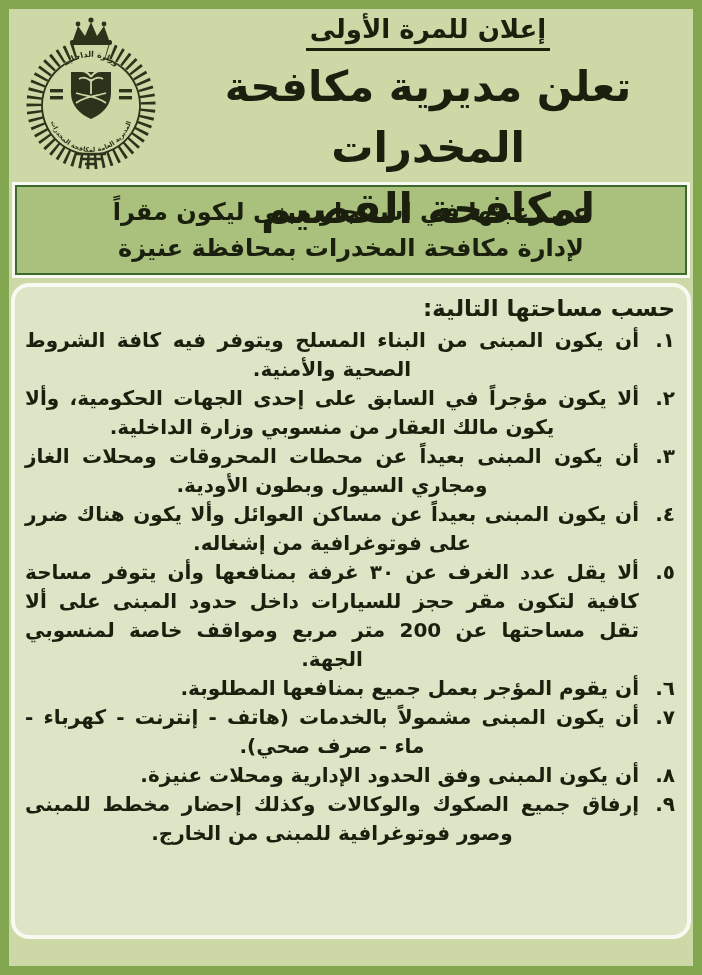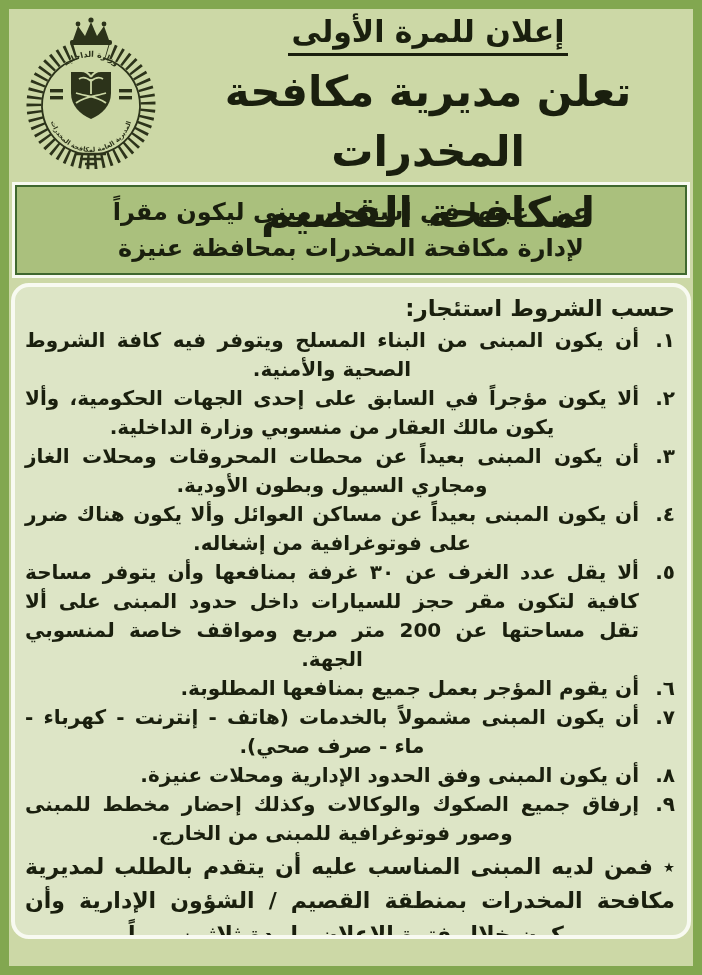--- a/index.html
+++ b/index.html
@@ -14,21 +14,21 @@
     color:#1a1f0e;
     overflow:hidden;
   }
   
   .header{display:flex;align-items:stretch;padding:4px 4px 0 6px;height:170px;box-sizing:border-box;}
   .logo-wrap{width:152px;height:162px;flex:none;}
   .logo-wrap svg{width:100%;height:100%;}
   .header-text{flex:1;display:flex;flex-direction:column;align-items:center;justify-content:flex-start;direction:rtl;text-align:center;padding-top:2px;}
   .ann{
     display:inline-block;
-    font-size:30px;font-weight:bold;
+    font-size:26px;font-weight:bold;
     line-height:1.15;
     border-bottom:3px solid #1a1f0e;
     padding:0 4px 3px;
     margin-bottom:6px;
   }
   .title-line{font-size:42px;font-weight:bold;line-height:1.45;letter-spacing:-0.5px;}
   
   .banner-frame{margin:3px 3px 0;background:#f8faf1;padding:3px;}
   .banner{
     border:2px solid #3f682f;
@@ -123,21 +123,21 @@
   </div>
 
   <div class="banner-frame">
     <div class="banner">
       <div>عن رغبتها في استئجار مبنى ليكون مقراً</div>
       <div>لإدارة مكافحة المخدرات بمحافظة عنيزة</div>
     </div>
   </div>
 
   <div class="box">
-    <div class="cond-heading">حسب الشروط استئجار:</div>
+    <div class="cond-heading">حسب مساحتها التالية:</div>
 
     <div class="cond">
       <span class="num">١.</span>
       <span class="txt">أن يكون المبنى من البناء المسلح ويتوفر فيه كافة الشروط الصحية والأمنية.</span>
     </div>
     <div class="cond">
       <span class="num">٢.</span>
       <span class="txt">ألا يكون مؤجراً في السابق على إحدى الجهات الحكومية، وألا يكون مالك العقار من منسوبي وزارة الداخلية.</span>
     </div>
     <div class="cond">
@@ -162,16 +162,15 @@
     </div>
     <div class="cond single">
       <span class="num">٨.</span>
       <span class="txt">أن يكون المبنى وفق الحدود الإدارية ومحلات عنيزة.</span>
     </div>
     <div class="cond">
       <span class="num">٩.</span>
       <span class="txt">إرفاق جميع الصكوك والوكالات وكذلك إحضار مخطط للمبنى وصور فوتوغرافية للمبنى من الخارج.</span>
     </div>
 
-    <div class="footer-note">٭ فمن لديه المبنى المناسب عليه أن يتقدم بالطلب لمديرية مكافحة المخدرات بمنطقة القصيم / الشؤون الإدارية وأن يكون خلال فترة الإعلان ولمدة ثلاثين يوماً</div>
   </div>
 
 </div>
 
 </body></html>

